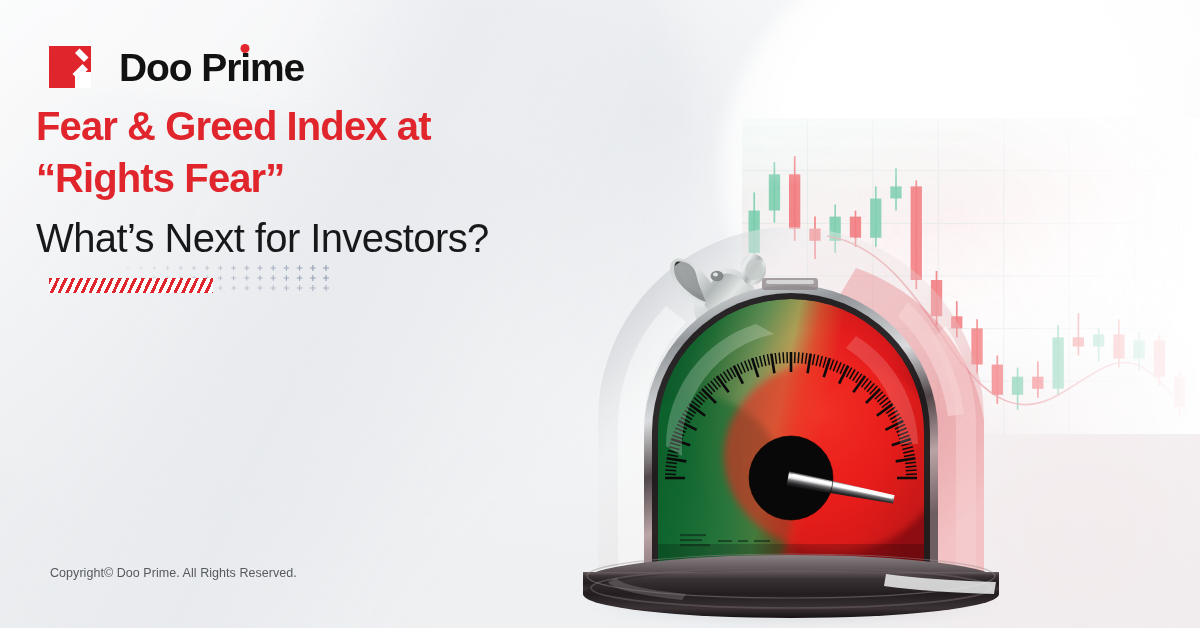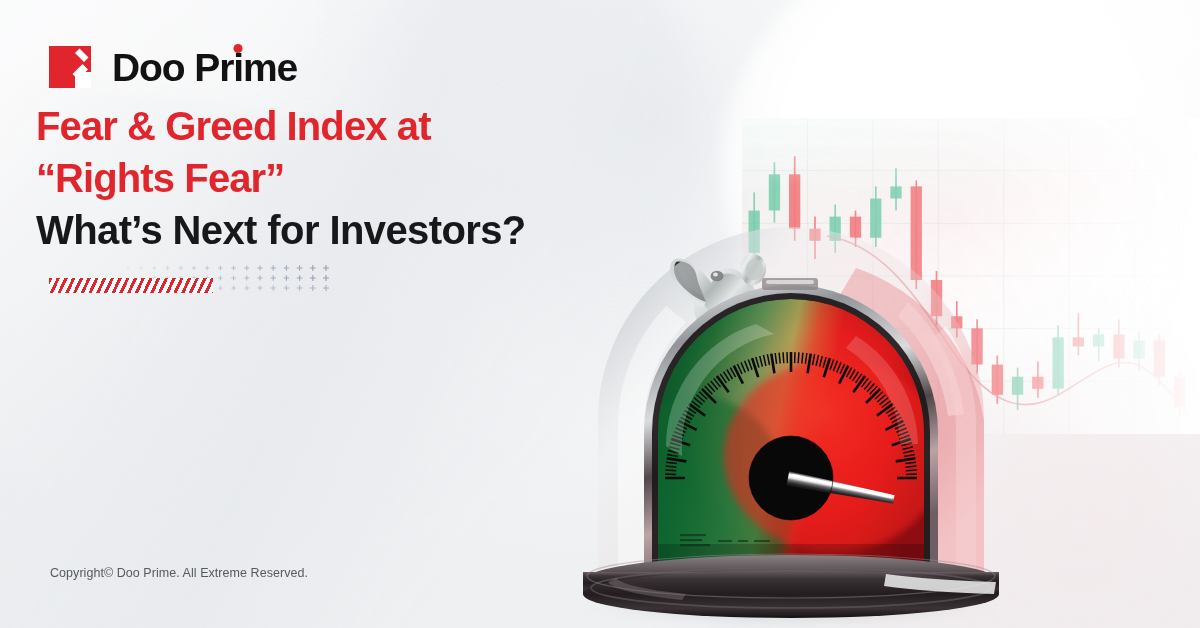--- a/index.html
+++ b/index.html
@@ -50,34 +50,34 @@
     filter:blur(18px);
   }
 
   
   .chart-layer {
     position:absolute; left:742px; top:118px; width:458px; height:316px;
     opacity:.95;
   }
 
   
-  .logo { position:absolute; left:49px; top:46px; display:flex; align-items:center; gap:21px; }
+  .logo { position:absolute; left:49px; top:46px; display:flex; align-items:center; gap:28px; }
   .logo-mark { width:42px; height:42px; position:relative; }
 
   .brand-text { font-weight:bold; font-size:39px; letter-spacing:-1.1px; color:#121212; line-height:1; position:relative; }
 
   
   .headline { position:absolute; left:36px; top:100px; width:620px; }
   .hl-red {
     color:#E0262C; font-weight:bold; font-size:40px; line-height:1.30;
     letter-spacing:-.9px; white-space:nowrap;
   }
   .hl-dark {
-    color:#17181A; font-weight:700; font-size:40px; line-height:1.30;
-    letter-spacing:-.6px; white-space:nowrap; margin-top:0;
+    color:#17181A; font-weight:400; font-size:40px; line-height:1.30;
+    letter-spacing:-.6px; white-space:nowrap; margin-top:8px;
   }
 
   
   .deco { position:absolute; left:49px; top:262px; width:290px; height:38px; }
   .deco-stripes {
     position:absolute; left:0px; top:16px; width:164px; height:15px;
     background:repeating-linear-gradient(115deg,#E0262C 0px,#E0262C 3px,#ffffff 3px,#ffffff 7px);
   }
   .deco-dots {
     position:absolute; left:74px; top:0px; width:216px; height:30px;
@@ -608,15 +608,15 @@
           <path d="M147.57333333333332,26 H152.82666666666665 M150.2,23.373333333333335 V28.626666666666665" stroke="#8D99AE" stroke-width="1.1" opacity="0.54"></path>
           <path d="M160.67999999999998,26 H166.11999999999998 M163.39999999999998,23.28 V28.72" stroke="#8D99AE" stroke-width="1.1" opacity="0.58"></path>
           <path d="M173.78666666666666,26 H179.41333333333333 M176.6,23.186666666666667 V28.813333333333333" stroke="#8D99AE" stroke-width="1.1" opacity="0.63"></path>
           <path d="M186.89333333333332,26 H192.70666666666665 M189.79999999999998,23.093333333333334 V28.906666666666666" stroke="#8D99AE" stroke-width="1.1" opacity="0.67"></path>
           <path d="M200,26 H206 M203,23 V29" stroke="#8D99AE" stroke-width="1.1" opacity="0.71"></path>
         </svg>
     </div>
     <div class="deco-stripes"></div>
   </div>
 
-  <div class="copyright">Copyright© Doo Prime. All Extreme Reserved.</div>
+  <div class="copyright">Copyright© Doo Prime. All Rights Reserved.</div>
 
 </div>
 
 </body></html>

